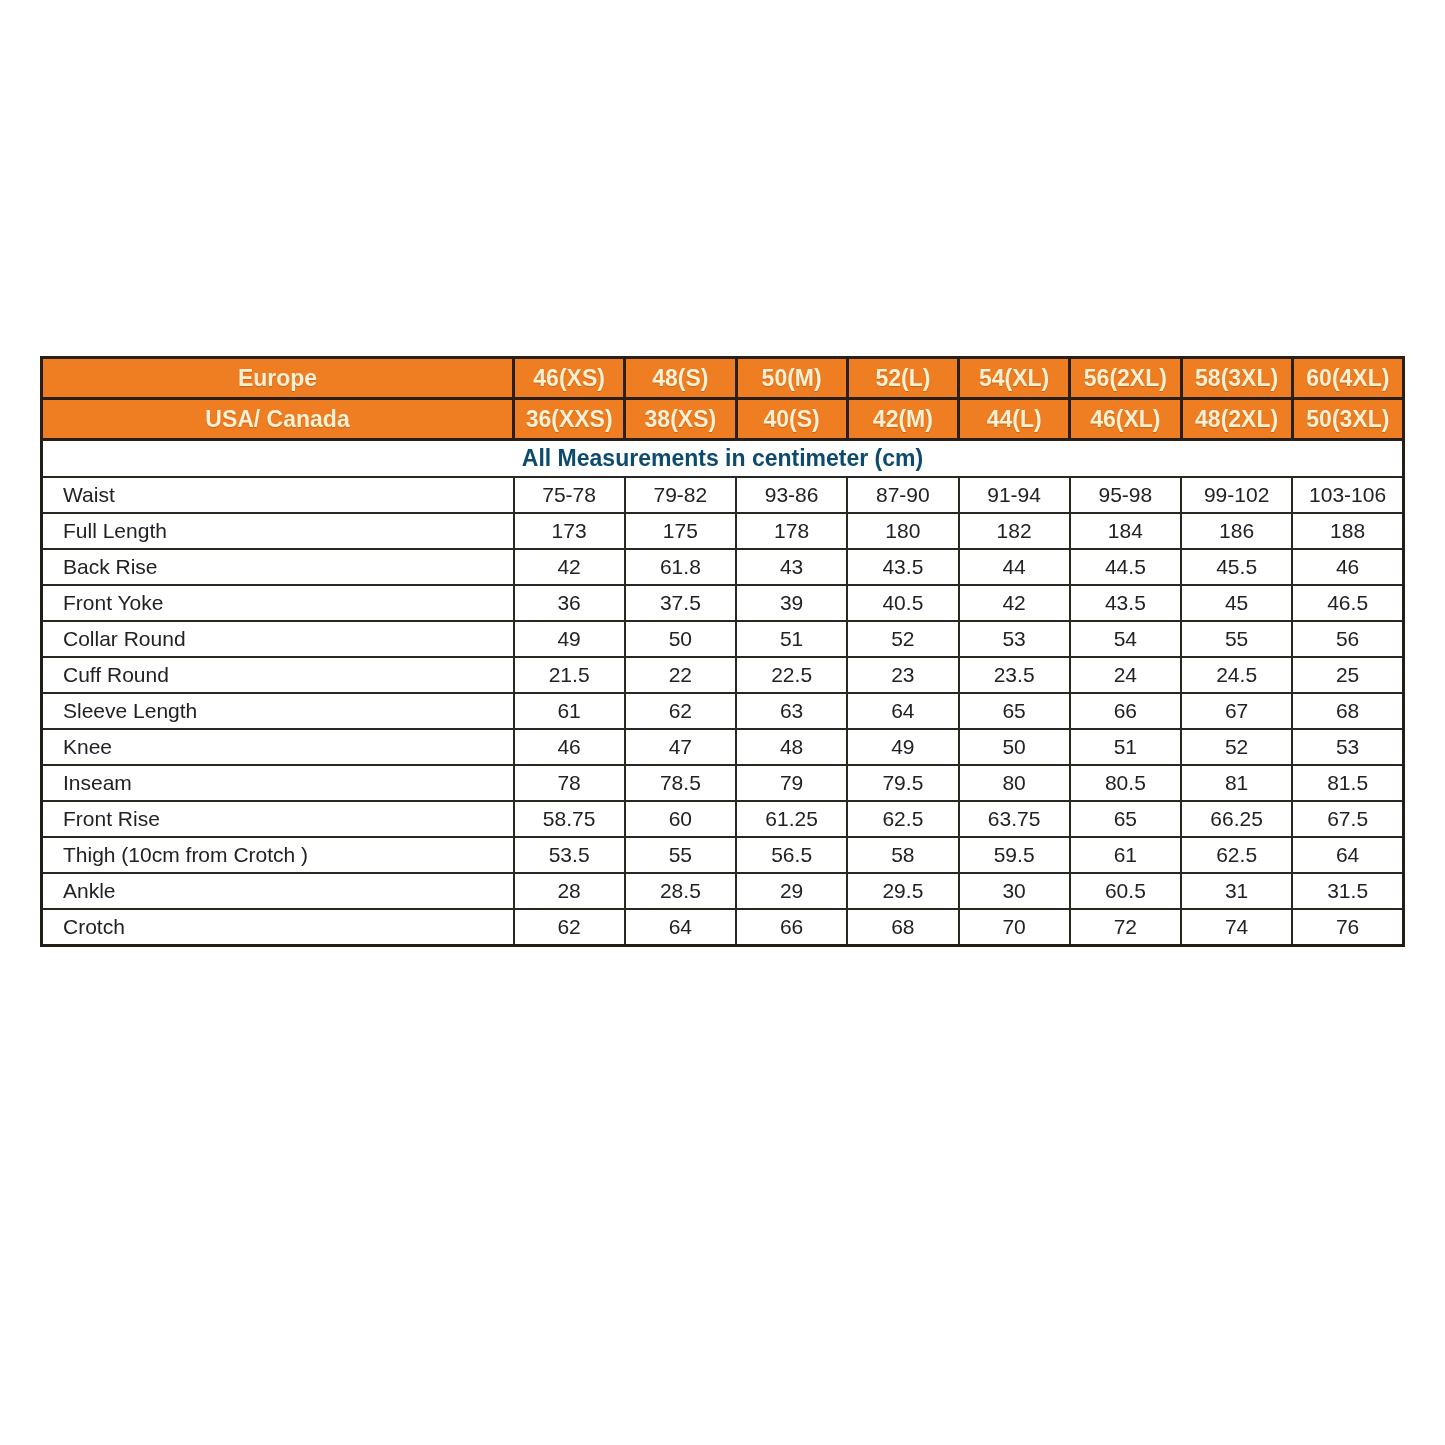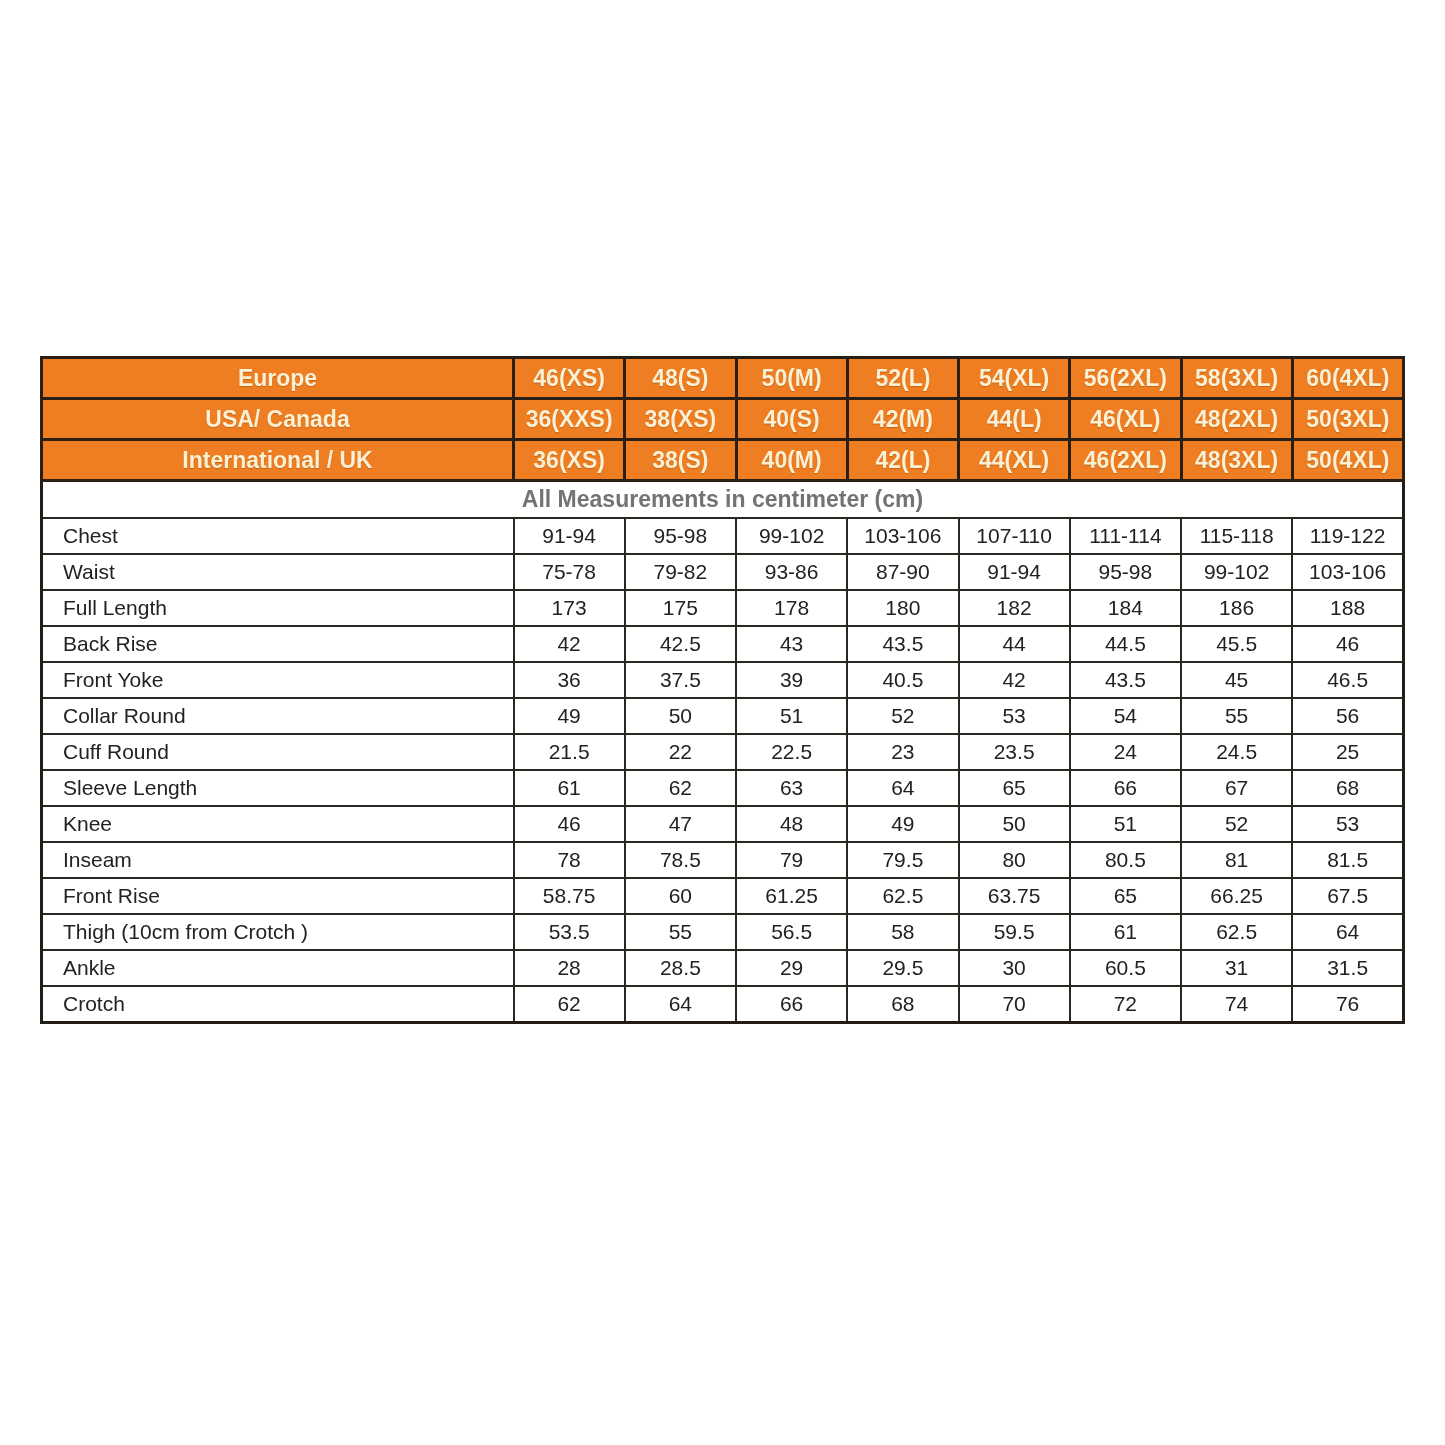--- a/index.html
+++ b/index.html
@@ -36,21 +36,21 @@
     font-weight: bold;
     font-size: 23px;
     text-align: center;
     height: 36px;
     border: 3px solid #2a1f14;
     text-shadow: 0 1px 1px rgba(120,60,0,0.35);
   }
   tr.subtitle-row td {
     height: 33px;
     background: #ffffff;
-    color: #737373;
+    color: #0c4a6e;
     font-weight: bold;
     font-size: 23px;
     text-align: center;
     border: 2px solid #2a2620;
   }
   tr.data-row td {
     height: 32px;
     background: #ffffff;
     color: #222222;
     font-size: 21px;
@@ -95,44 +95,22 @@
           <td class="label">USA/ Canada</td>
           <td class="size">36(XXS)</td>
           <td class="size">38(XS)</td>
           <td class="size">40(S)</td>
           <td class="size">42(M)</td>
           <td class="size">44(L)</td>
           <td class="size">46(XL)</td>
           <td class="size">48(2XL)</td>
           <td class="size">50(3XL)</td>
         </tr>
-        <tr class="header-row">
-          <td class="label">International / UK</td>
-          <td class="size">36(XS)</td>
-          <td class="size">38(S)</td>
-          <td class="size">40(M)</td>
-          <td class="size">42(L)</td>
-          <td class="size">44(XL)</td>
-          <td class="size">46(2XL)</td>
-          <td class="size">48(3XL)</td>
-          <td class="size">50(4XL)</td>
-        </tr>
         <tr class="subtitle-row">
           <td class="subtitle" colspan="9">All Measurements in centimeter (cm)</td>
-        </tr>
-        <tr class="data-row">
-          <td class="label">Chest</td>
-          <td class="value">91-94</td>
-          <td class="value">95-98</td>
-          <td class="value">99-102</td>
-          <td class="value">103-106</td>
-          <td class="value">107-110</td>
-          <td class="value">111-114</td>
-          <td class="value">115-118</td>
-          <td class="value">119-122</td>
         </tr>
         <tr class="data-row">
           <td class="label">Waist</td>
           <td class="value">75-78</td>
           <td class="value">79-82</td>
           <td class="value">93-86</td>
           <td class="value">87-90</td>
           <td class="value">91-94</td>
           <td class="value">95-98</td>
           <td class="value">99-102</td>
@@ -145,21 +123,21 @@
           <td class="value">178</td>
           <td class="value">180</td>
           <td class="value">182</td>
           <td class="value">184</td>
           <td class="value">186</td>
           <td class="value">188</td>
         </tr>
         <tr class="data-row">
           <td class="label">Back Rise</td>
           <td class="value">42</td>
-          <td class="value">42.5</td>
+          <td class="value">61.8</td>
           <td class="value">43</td>
           <td class="value">43.5</td>
           <td class="value">44</td>
           <td class="value">44.5</td>
           <td class="value">45.5</td>
           <td class="value">46</td>
         </tr>
         <tr class="data-row">
           <td class="label">Front Yoke</td>
           <td class="value">36</td>

